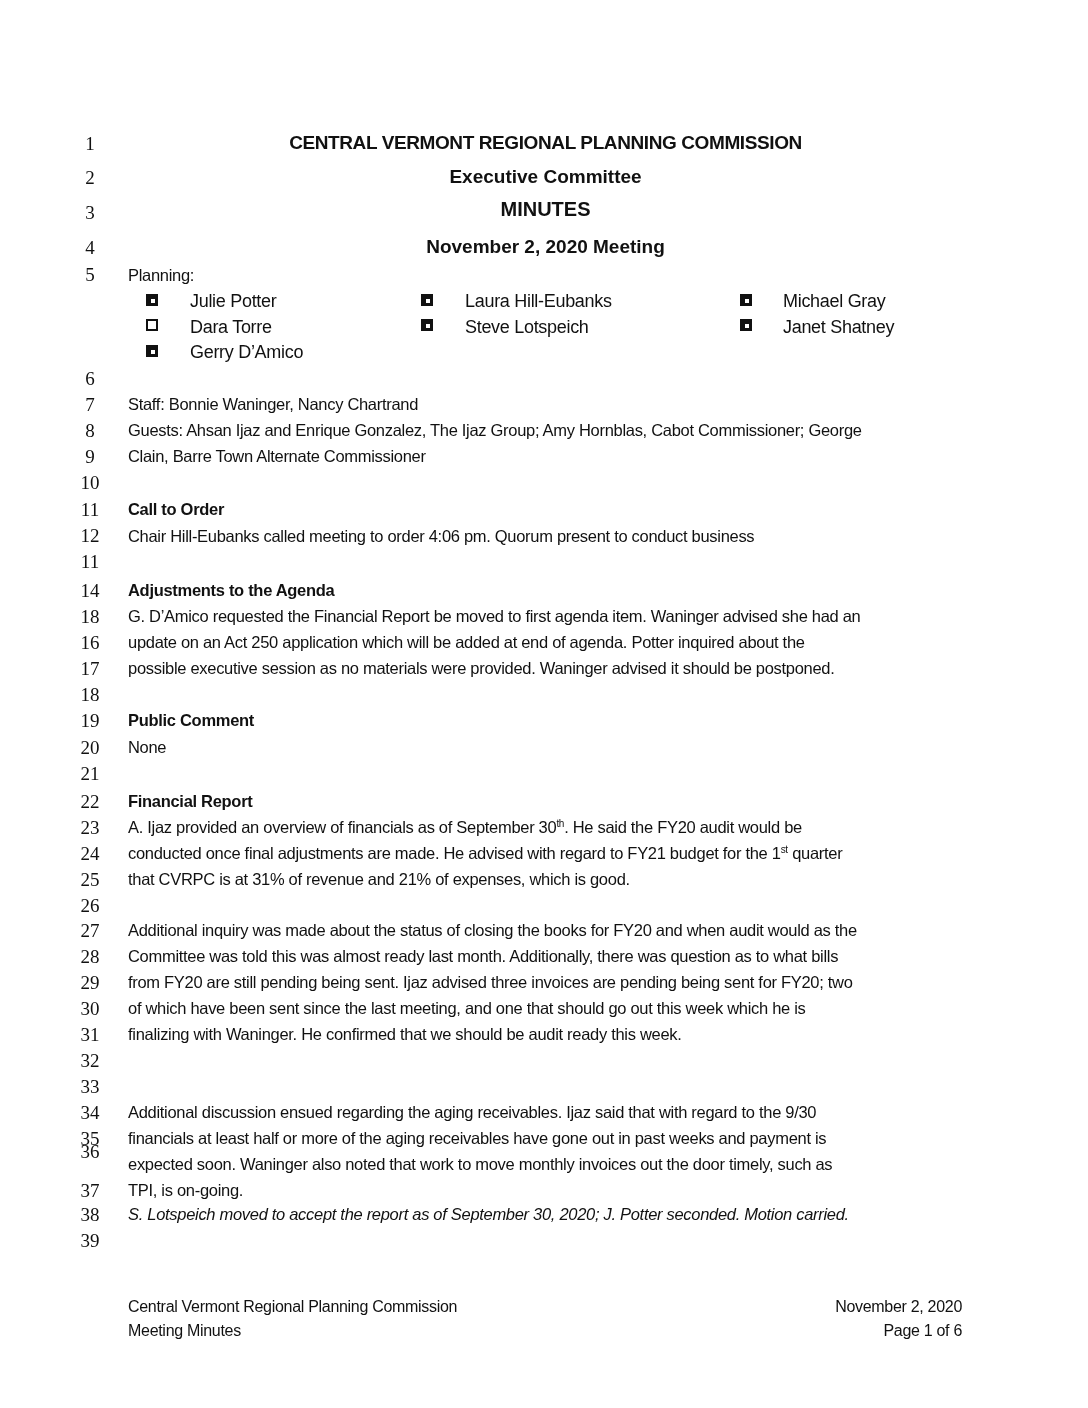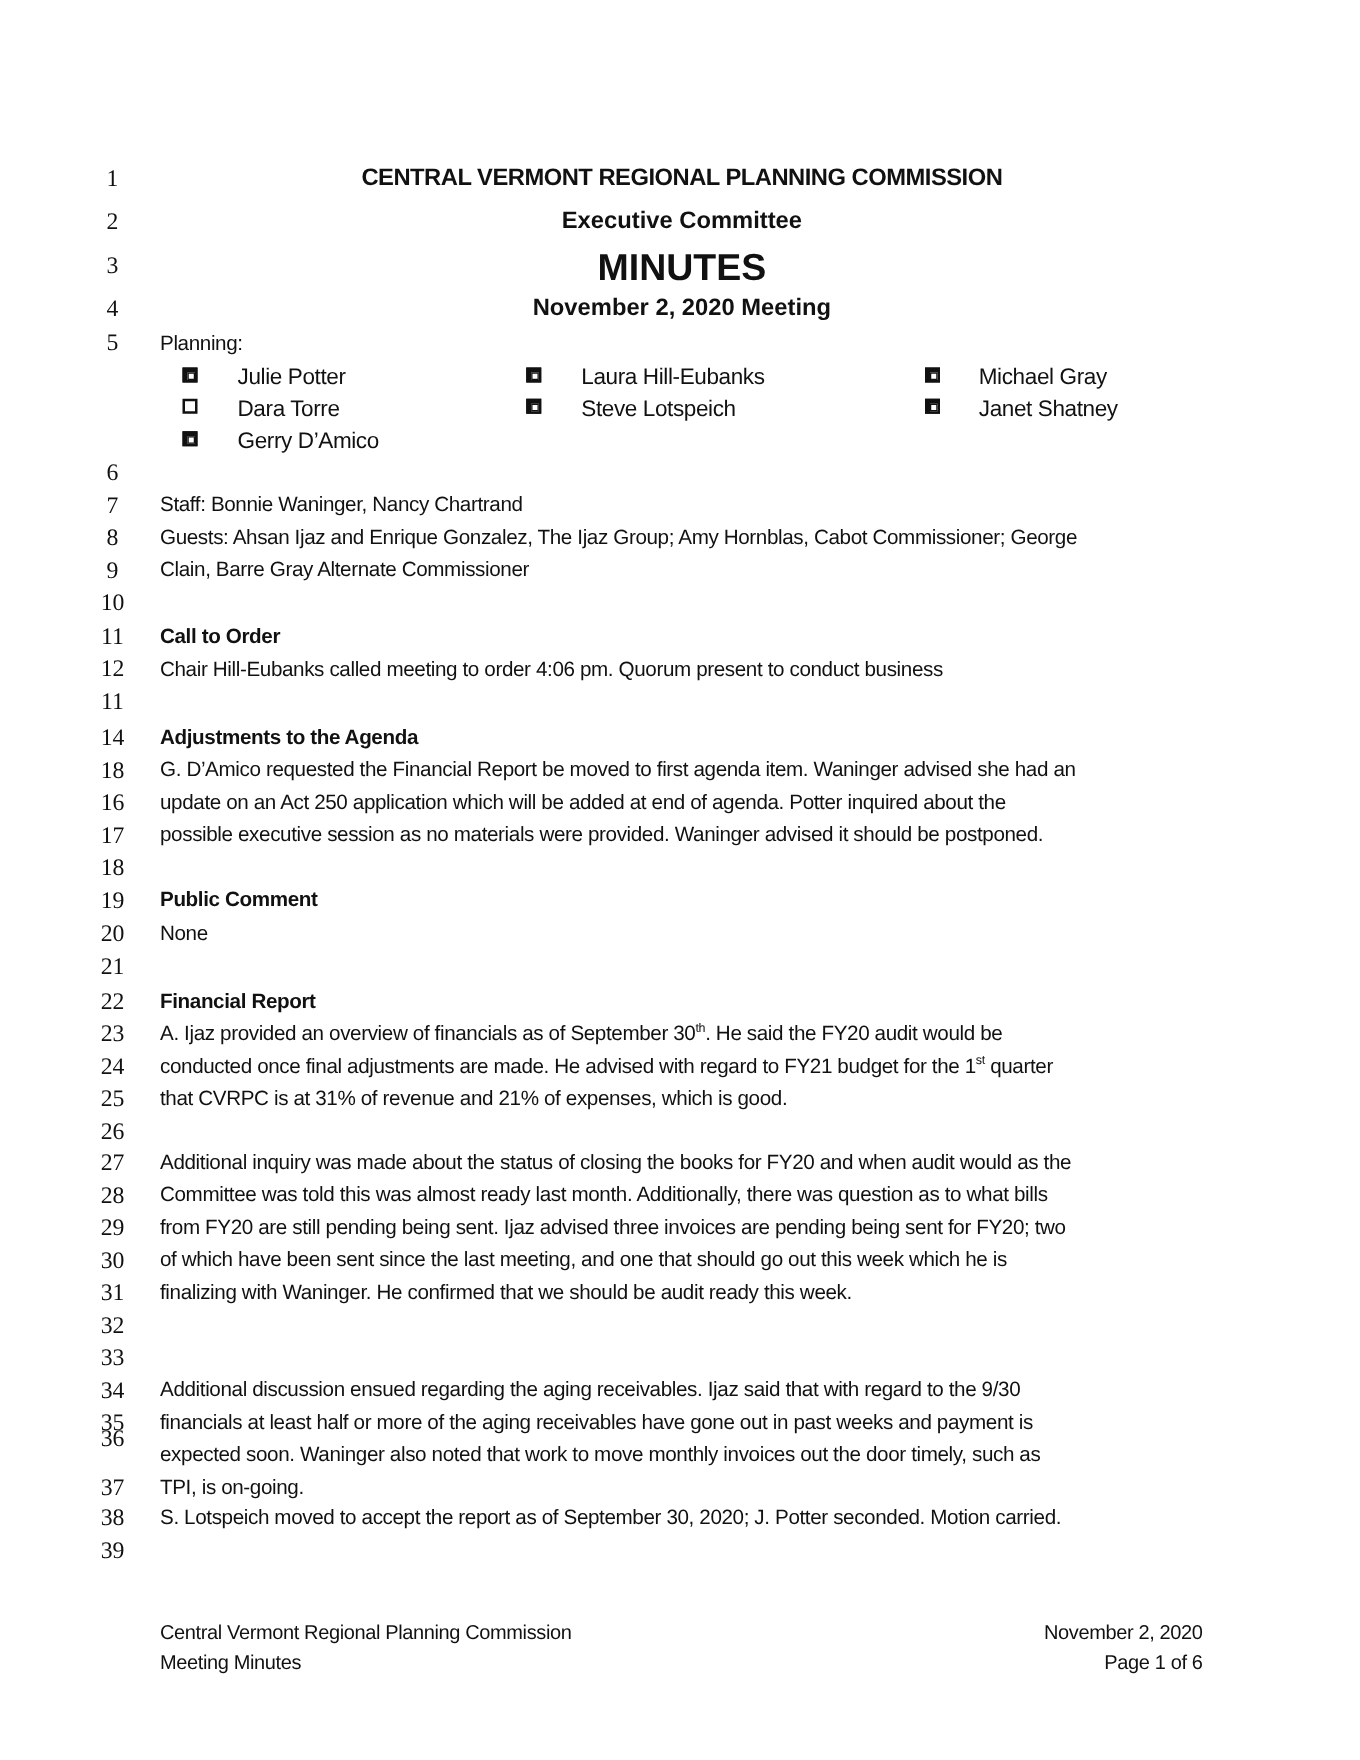--- a/index.html
+++ b/index.html
@@ -2,23 +2,23 @@
 <html><head>
 <meta charset="utf-8">
 <style>
   html, body { margin:0; padding:0; background:#ffffff; }
   body { width:1088px; height:1408px; position:relative; overflow:hidden; font-family:"Liberation Sans", sans-serif; color:#111; }
   .ln { position:absolute; left:70px; width:40px; font-family:"Liberation Serif", serif; font-size:19px; text-align:center; color:#111; }
   .row { position:absolute; left:128px; font-family:"Liberation Sans", sans-serif; font-size:16.5px; white-space:nowrap; letter-spacing:-0.3px; }
   .center { position:absolute; left:128px; width:835px; text-align:center; font-weight:bold; white-space:nowrap; }
   .h1 { font-size:19px; letter-spacing:-0.4px; }
   .h2 { font-size:19px; }
-  .h3 { font-size:30px; }
+  .h3 { font-size:20px; }
   .heading { font-weight:bold; }
-  .italic { }
+  .italic { font-style:italic; }
   .cb { position:absolute; width:12px; height:12px; border:2px solid #111; box-sizing:border-box; }
   .cb.checked::after { content:""; position:absolute; left:2px; top:2px; width:4px; height:4px; border:1px solid #111; background:#fff; }
   .cb.checked { background:#111; }
   .name { position:absolute; font-size:18px; white-space:nowrap; letter-spacing:-0.3px; }
   sup { font-size:10px; line-height:0; }
   .footer { position:absolute; font-size:16px; white-space:nowrap; letter-spacing:-0.3px; }
 </style>
 </head>
 <body>
 
@@ -84,21 +84,21 @@
   <div class="name" style="left:465px; top:317px">Steve Lotspeich</div>
   <div class="cb checked" style="left:740px; top:319px"></div>
   <div class="name" style="left:783px; top:317px">Janet Shatney</div>
 
   <div class="cb checked" style="left:146px; top:345px"></div>
   <div class="name" style="left:190px; top:342px">Gerry D’Amico</div>
 </div>
 
 <div class="row" style="top:395px">Staff: Bonnie Waninger, Nancy Chartrand</div>
 <div class="row" style="top:421px">Guests:   Ahsan Ijaz and Enrique Gonzalez, The Ijaz Group; Amy Hornblas, Cabot Commissioner; George</div>
-<div class="row" style="top:447px">Clain, Barre Gray Alternate Commissioner</div>
+<div class="row" style="top:447px">Clain, Barre Town Alternate Commissioner</div>
 
 <div class="row heading" style="top:500px">Call to Order</div>
 <div class="row" style="top:527px">Chair Hill-Eubanks called meeting to order 4:06 pm.  Quorum present to conduct business</div>
 
 <div class="row heading" style="top:581px">Adjustments to the Agenda</div>
 <div class="row" style="top:607px">G. D’Amico requested the Financial Report be moved to first agenda item.  Waninger advised she had an</div>
 <div class="row" style="top:633px">update on an Act 250 application which will be added at end of agenda.  Potter inquired about the</div>
 <div class="row" style="top:659px">possible executive session as no materials were provided.  Waninger advised it should be postponed.</div>
 
 <div class="row heading" style="top:711px">Public Comment</div>

